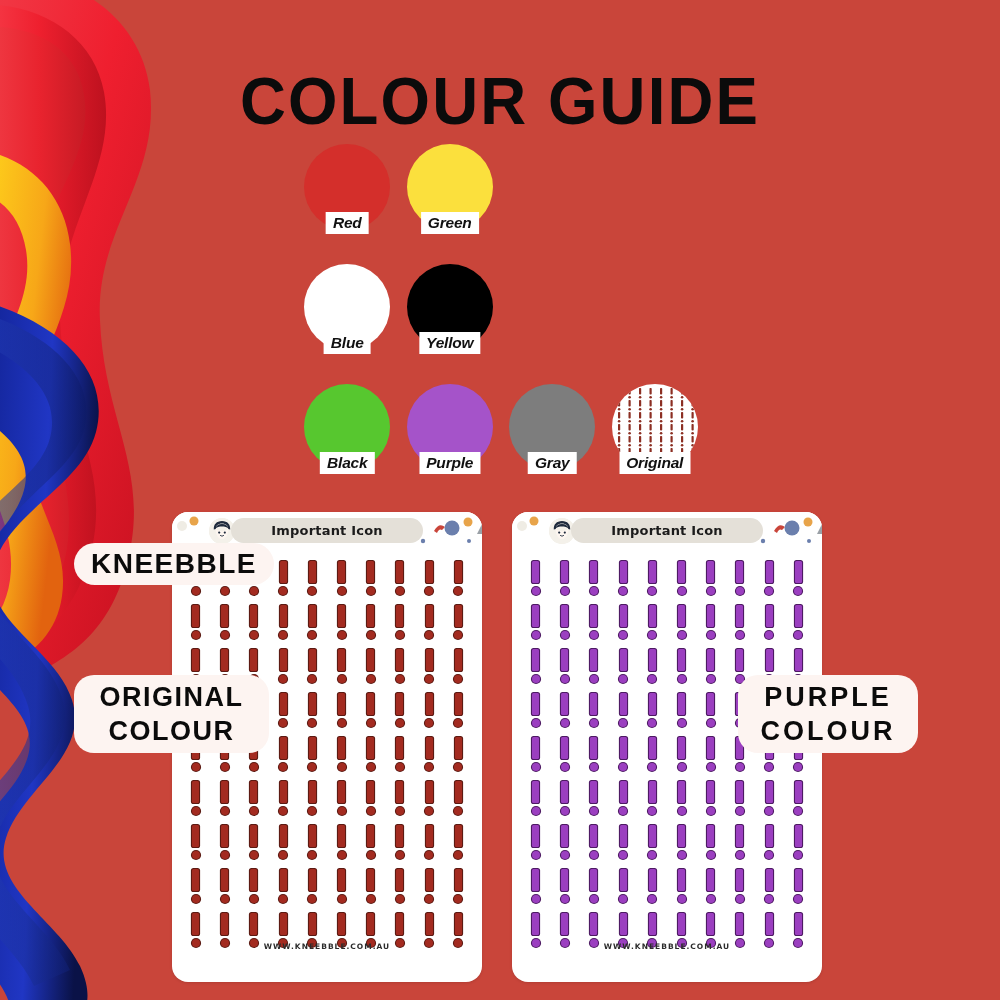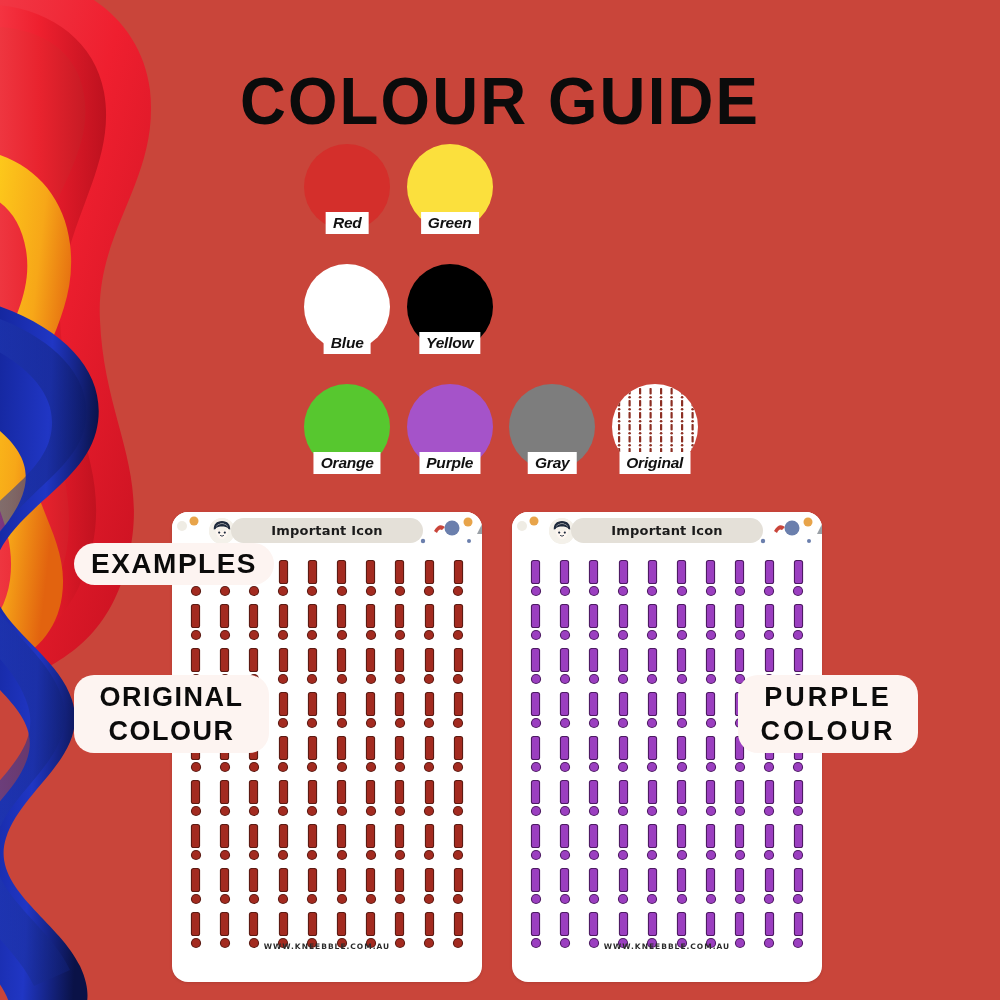--- a/index.html
+++ b/index.html
@@ -282,21 +282,21 @@
           <div class="swatch-label">Blue</div>
         </div>
         <div class="swatch-cell">
           <div class="swatch-circle" style="background: rgb(0, 0, 0);"></div>
           <div class="swatch-label">Yellow</div>
         </div>
       </div>
       <div class="swatch-row">
         <div class="swatch-cell">
           <div class="swatch-circle" style="background: rgb(87, 199, 47);"></div>
-          <div class="swatch-label">Orange</div>
+          <div class="swatch-label">Black</div>
         </div>
         <div class="swatch-cell">
           <div class="swatch-circle" style="background: rgb(165, 83, 201);"></div>
           <div class="swatch-label">Purple</div>
         </div>
         <div class="swatch-cell">
           <div class="swatch-circle" style="background: rgb(125, 125, 125);"></div>
           <div class="swatch-label">Gray</div>
         </div>
         <div class="swatch-cell">
@@ -1208,21 +1208,21 @@
           <div class="bang">
             <div class="bar" style="background: rgb(155, 63, 192); box-shadow: rgb(77, 26, 99) 0px 0px 0px 1.1px;"></div>
             <div class="dot" style="background: rgb(155, 63, 192); box-shadow: rgb(77, 26, 99) 0px 0px 0px 1.1px;"></div>
           </div>
         </div>
       <div class="sheet-footer">WWW.KNEEBBLE.COM.AU</div>
     </div>
   </div>
 
   <div class="callout" id="callout-examples">
-    <span>EXAMPLES</span>
+    <span>KNEEBBLE</span>
   </div>
 
   <div class="callout" id="callout-original">
     <span>ORIGINAL</span>
     <span>COLOUR</span>
   </div>
 
   <div class="callout" id="callout-purple">
     <span>PURPLE</span>
     <span>COLOUR</span>

